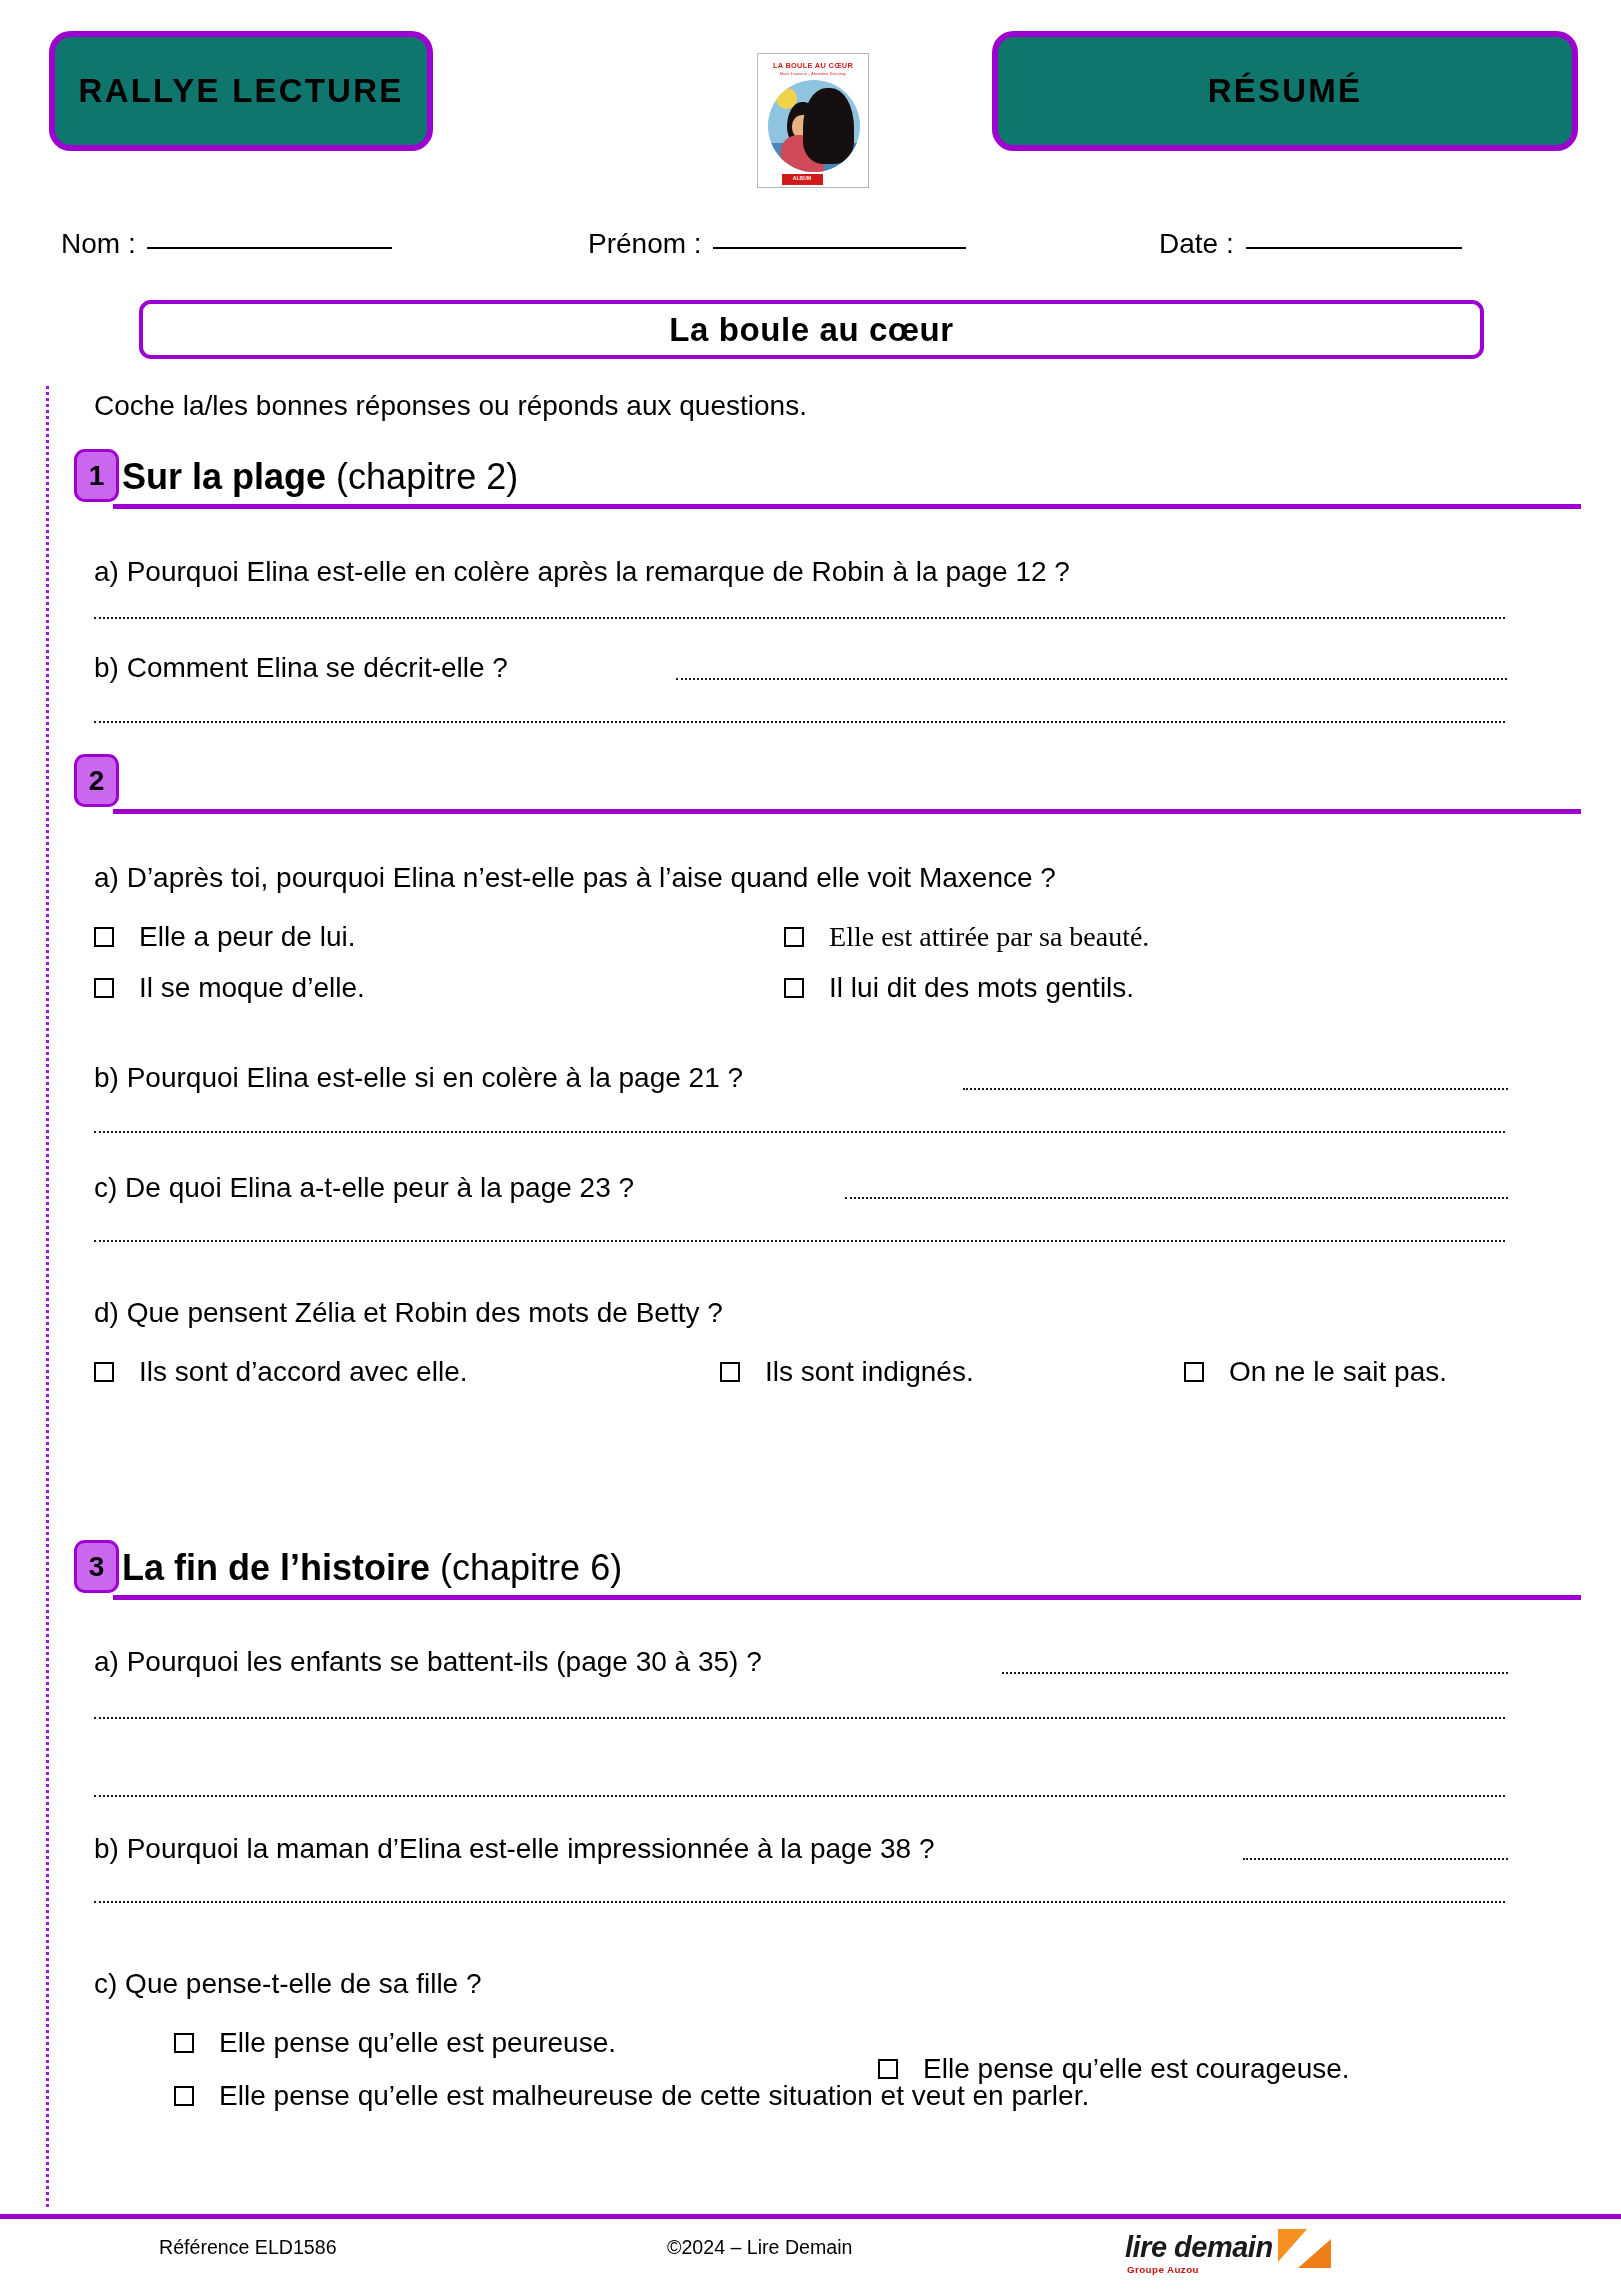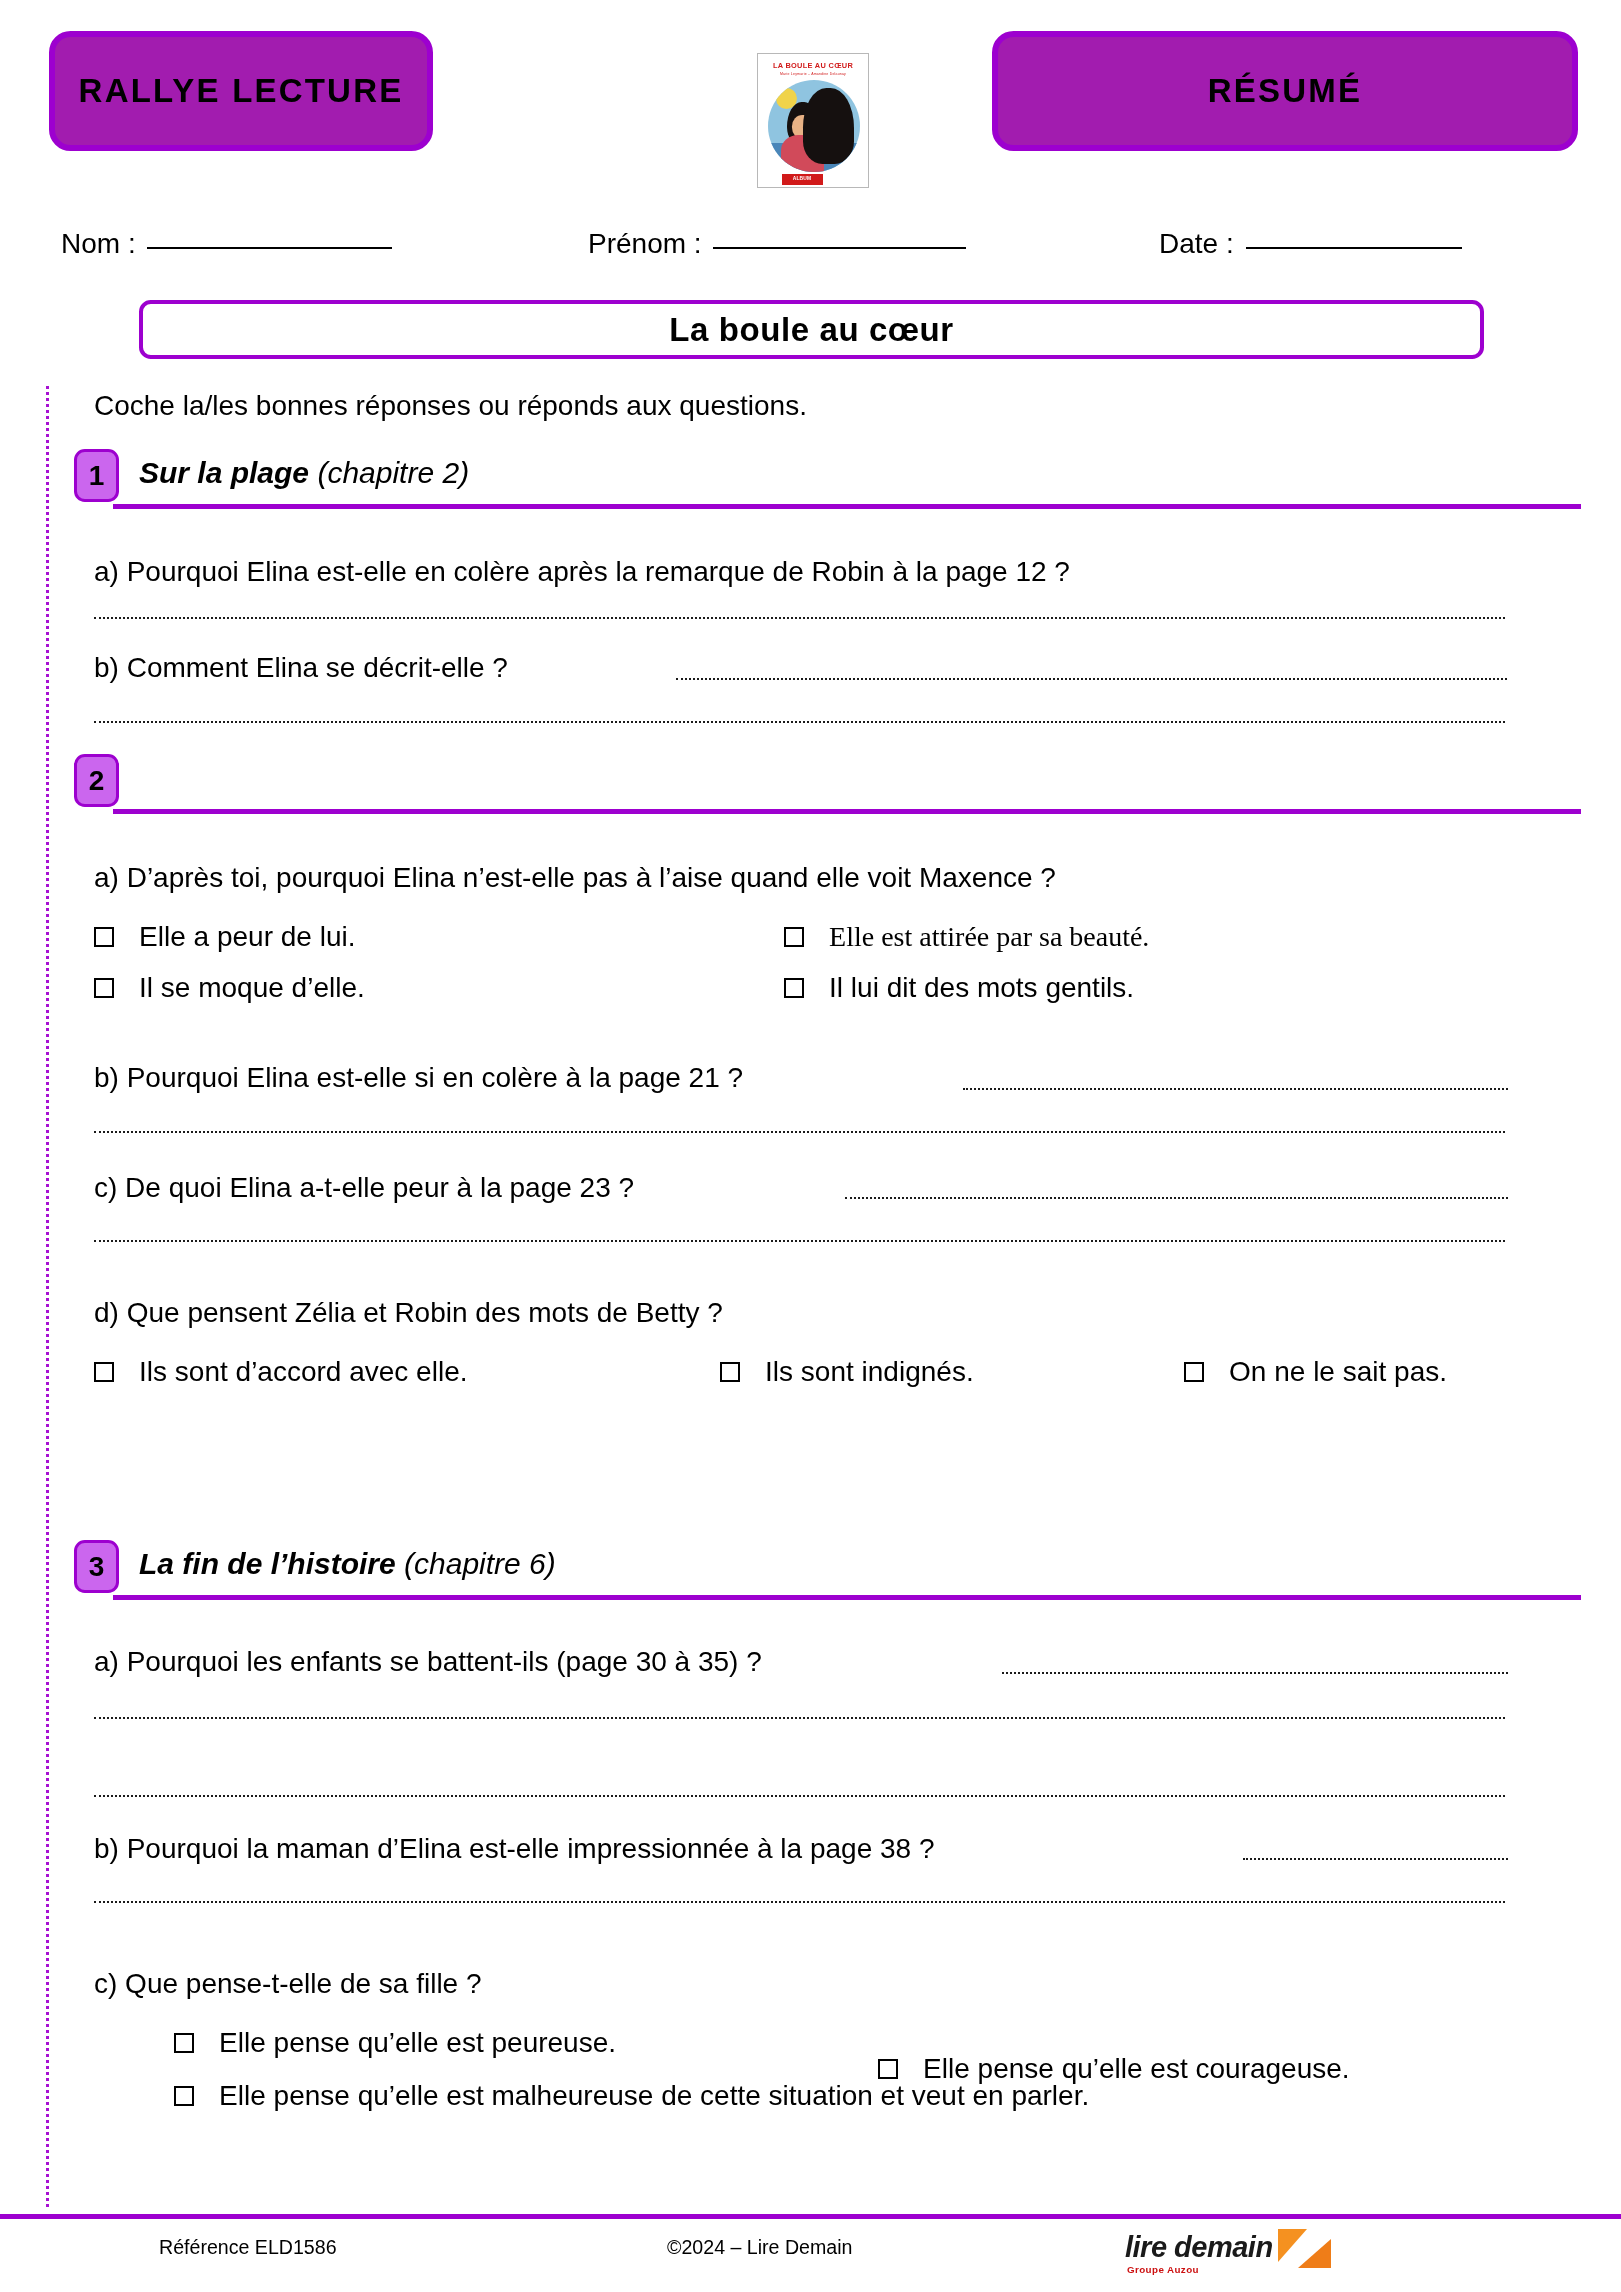--- a/index.html
+++ b/index.html
@@ -27,21 +27,21 @@
     width: 1621px;
     height: 127px;
   }
   .hdr-box {
     position: absolute;
     top: 0;
     height: 120px;
     border: 6.9px solid #9d00cf;
     border-radius: 21.6px;
     box-sizing: border-box;
-    background: #a21caf;
+    background: #0f766e;
     display: flex;
     align-items: center;
     justify-content: center;
   }
   .hdr-box-left  { left: 49px;  width: 384px; }
   .hdr-box-right { left: 992px; width: 586px; }
   .hdr-label {
     font-weight: bold;
     font-size: 33px;
     letter-spacing: 2.2px;
@@ -239,24 +239,23 @@
   }
   .sec-rule {
     position: absolute;
     left: 39px; top: 55px;
     width: 1468px;
     height: 4.9px;
     background: #9d00cf;
   }
   .sec-title {
     position: absolute;
-    left: 65px; top: 6.9px;
-    font-size: 30px;
-    white-space: nowrap;
-    font-style: italic;
+    left: 48px; top: 6.9px;
+    font-size: 36px;
+    white-space: nowrap;
   }
   .sec-title b { font-weight: bold; }
   .sec-title span.chap { font-weight: normal; }
 
   .qtext {
     position: absolute;
     font-size: 28px;
     white-space: nowrap;
   }
   .dots {

